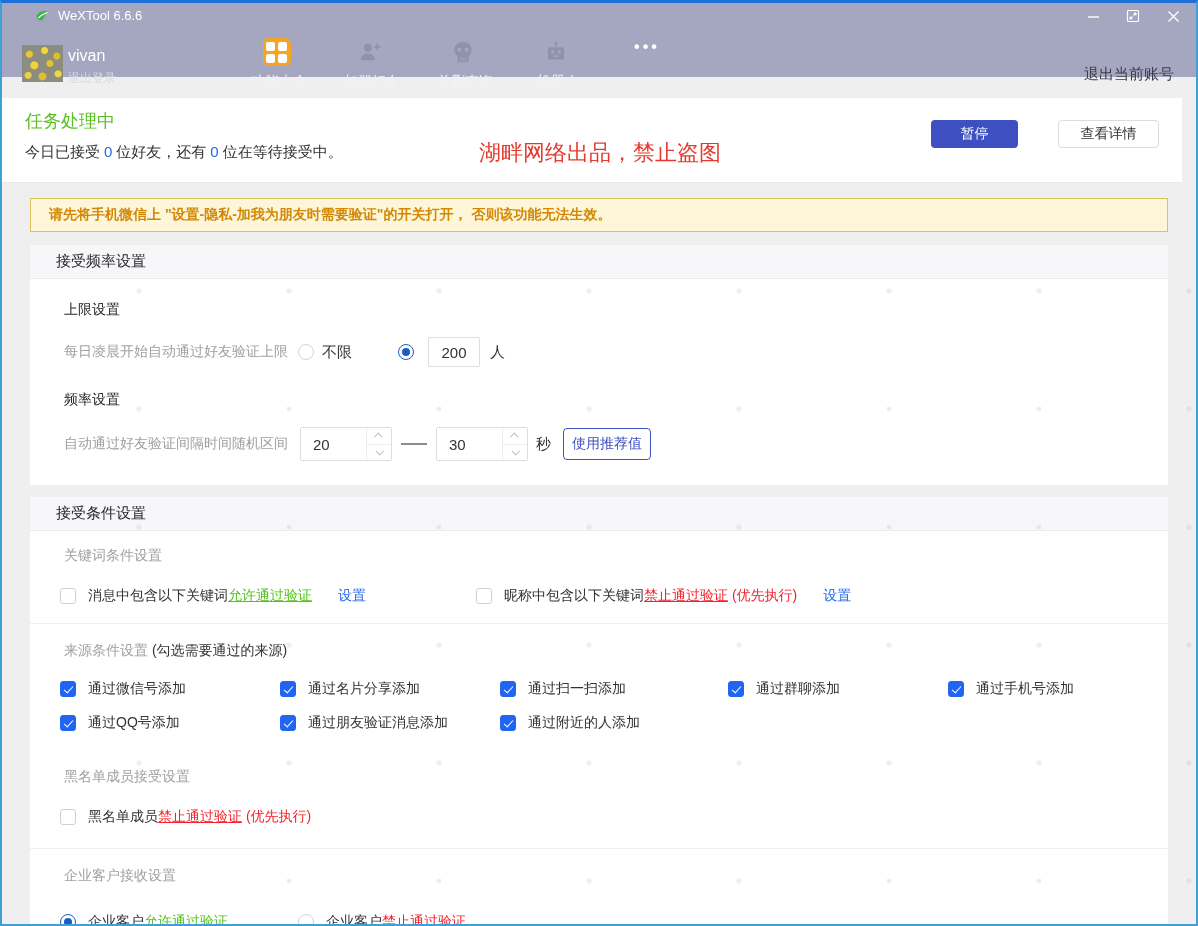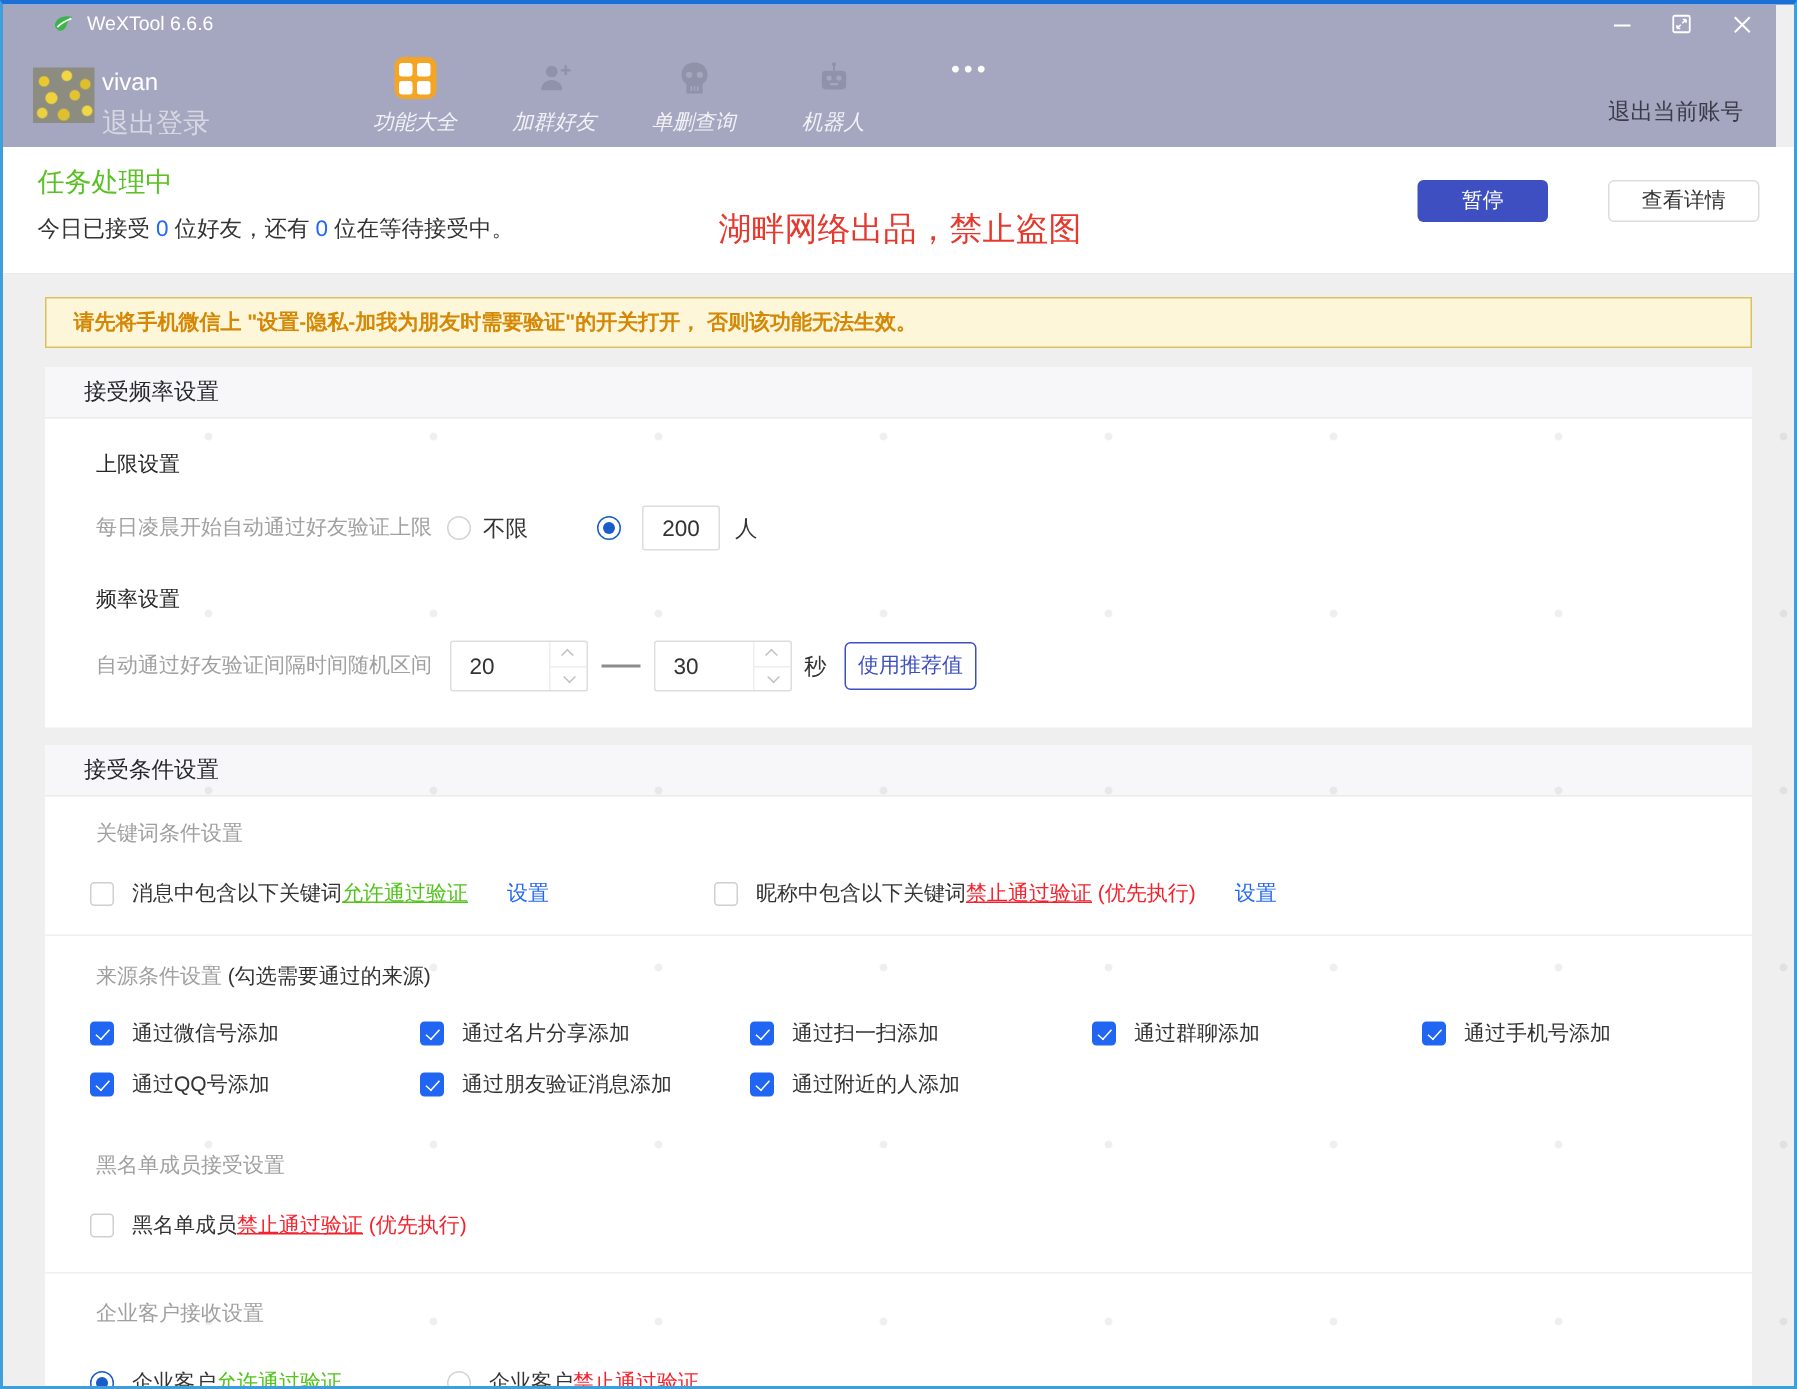--- a/index.html
+++ b/index.html
@@ -4,55 +4,55 @@
 <style>
   * { margin:0; padding:0; box-sizing:border-box; }
   html,body { width:1198px; height:926px; font-family:"Liberation Sans","DejaVu Sans",sans-serif; }
   .window {
     position:relative; width:1198px; height:926px; overflow:hidden;
     background:#efefef;
     border-left:2px solid #3f9fd8; border-right:2px solid #3f9fd8; border-bottom:2px solid #3f9fd8;
     border-top:3px solid #1b6fd6;
   }
   
-  .chrome { position:absolute; left:0; right:12px; top:0; height:95px; background:#a5a7c0;text-align:center; }
+  .chrome { position:absolute; left:0; right:0; top:0; height:74px; background:#a5a7c0;text-align:center; }
   .titlebar { position:absolute; left:0; right:0; top:0; height:26px; }
   .app-logo { position:absolute; left:32px; top:5px; width:17px; height:17px; }
   .app-title { position:absolute; left:56px; top:5px; font-size:13px; color:#ffffff; }
   .win-controls { position:absolute; right:10px; top:0; height:26px; display:flex; align-items:center; gap:14px; }
   .win-btn { width:26px; height:22px; display:flex; align-items:center; justify-content:center; cursor:pointer; }
   
   .avatar { position:absolute; left:20px; top:42px; width:41px; height:37px; background-color:#8d8c80;
     background-image:
       radial-gradient(circle at 18% 25%, #e9c832 3px, transparent 4px),
       radial-gradient(circle at 55% 15%, #f2d741 3px, transparent 4px),
       radial-gradient(circle at 85% 30%, #dfbe2c 3px, transparent 4px),
       radial-gradient(circle at 30% 55%, #f0d13e 3.5px, transparent 4.5px),
       radial-gradient(circle at 68% 50%, #e3c334 3px, transparent 4px),
       radial-gradient(circle at 15% 82%, #ecd040 3px, transparent 4px),
       radial-gradient(circle at 50% 85%, #dcc02e 3.5px, transparent 4.5px),
       radial-gradient(circle at 88% 78%, #f0d744 3px, transparent 4px);
   }
   .user-name { position:absolute; left:66px; top:44px; font-size:16px; color:#ffffff; }
-  .user-logout { position:absolute; left:66px; top:67px; font-size:18px; color:#d7d8e3; cursor:pointer; }
+  .user-logout { position:absolute; left:66px; top:67px; font-size:12px; color:#d7d8e3; cursor:pointer; }
   
   .tabs { position:absolute; left:228px; top:0; height:95px; display:flex; }
   .tab { width:93px; height:95px; display:flex; flex-direction:column; align-items:center; cursor:pointer;font-style:italic; }
   .tab .tab-icon { margin-top:34px; height:30px; display:flex; align-items:center; justify-content:center; }
   .tab .tab-label { margin-top:6px; font-size:14px; color:#f2f2f7; }
   .tab.active { width:104px; background:#ffffff; border-radius:10px 10px 0 0; height:67px; margin-top:28px; }
   .tab.active .tab-icon { margin-top:8px; }
   .tab.active .tab-label { color:#32323c; }
   .tile-icon { width:28px; height:28px; background:#f5a524; border-radius:6px; display:grid; grid-template-columns:9px 9px; grid-template-rows:9px 9px; gap:3px; align-content:center; justify-content:center; }
   .tile-icon span { background:#ffffff; border-radius:2px; }
   .tab-more { width:90px; height:95px; display:flex; align-items:center; justify-content:center; cursor:pointer; }
   .more-dots { color:#ffffff; font-size:16px; letter-spacing:3px; font-weight:bold; margin-top:-8px; }
   .logout-account { position:absolute; right:22px; top:62px; font-size:15px; color:#3a3a48; cursor:pointer; }
   
-  .statusbar { position:absolute; left:0; right:0; top:95px; height:85px; background:#ffffff; border-bottom:1px solid #e9e9e9; }
+  .statusbar { position:absolute; left:0; right:14px; top:95px; height:85px; background:#ffffff; border-bottom:1px solid #e9e9e9; }
   .status-title { position:absolute; left:23px; top:11px; font-size:18px; color:#5bc024; }
   .status-line { position:absolute; left:23px; top:45px; font-size:15px; color:#333333; }
   .status-line .num { color:#2468f2; padding:0 4px; }
   .watermark { position:absolute; left:477px; top:40px; font-size:22px; color:#e6392e; }
   .status-btns { position:absolute; right:23px; top:22px; display:flex; gap:40px; }
   .btn-pause { width:87px; height:28px; background:#3d4fc1; color:#ffffff; font-size:14px; border:none; border-radius:4px; cursor:pointer; }
   .btn-details { width:101px; height:28px; background:#ffffff; color:#333333; font-size:14px; border:1px solid #dcdcdc; border-radius:4px; cursor:pointer; }
   
   .page { position:absolute; left:0; right:0; top:181px; bottom:0; background:#efefef; padding:14px 28px 0 28px; }
   .dots-overlay { position:absolute; inset:0; pointer-events:none; z-index:5;

